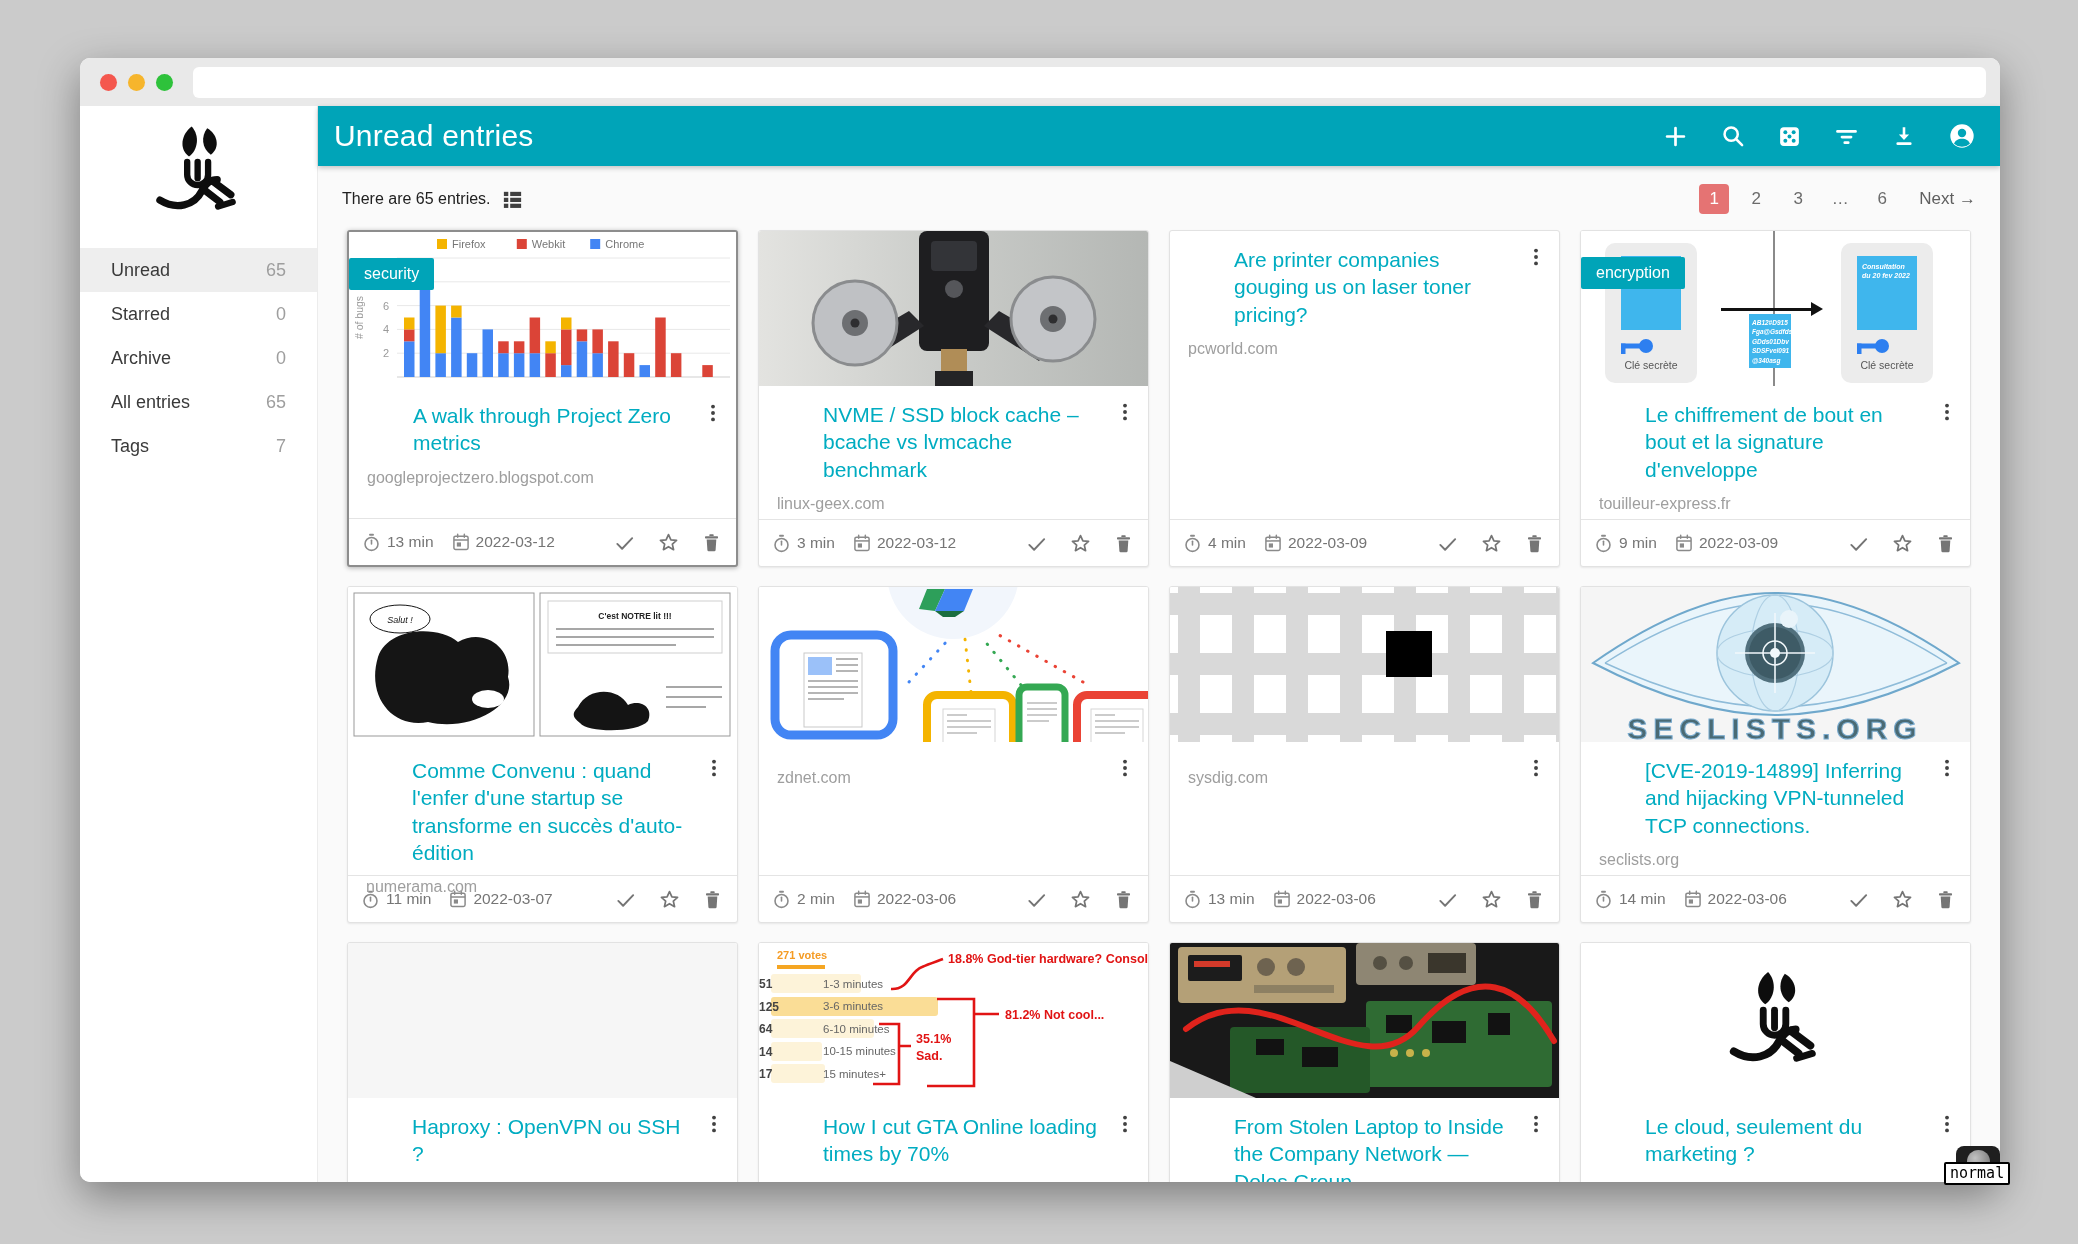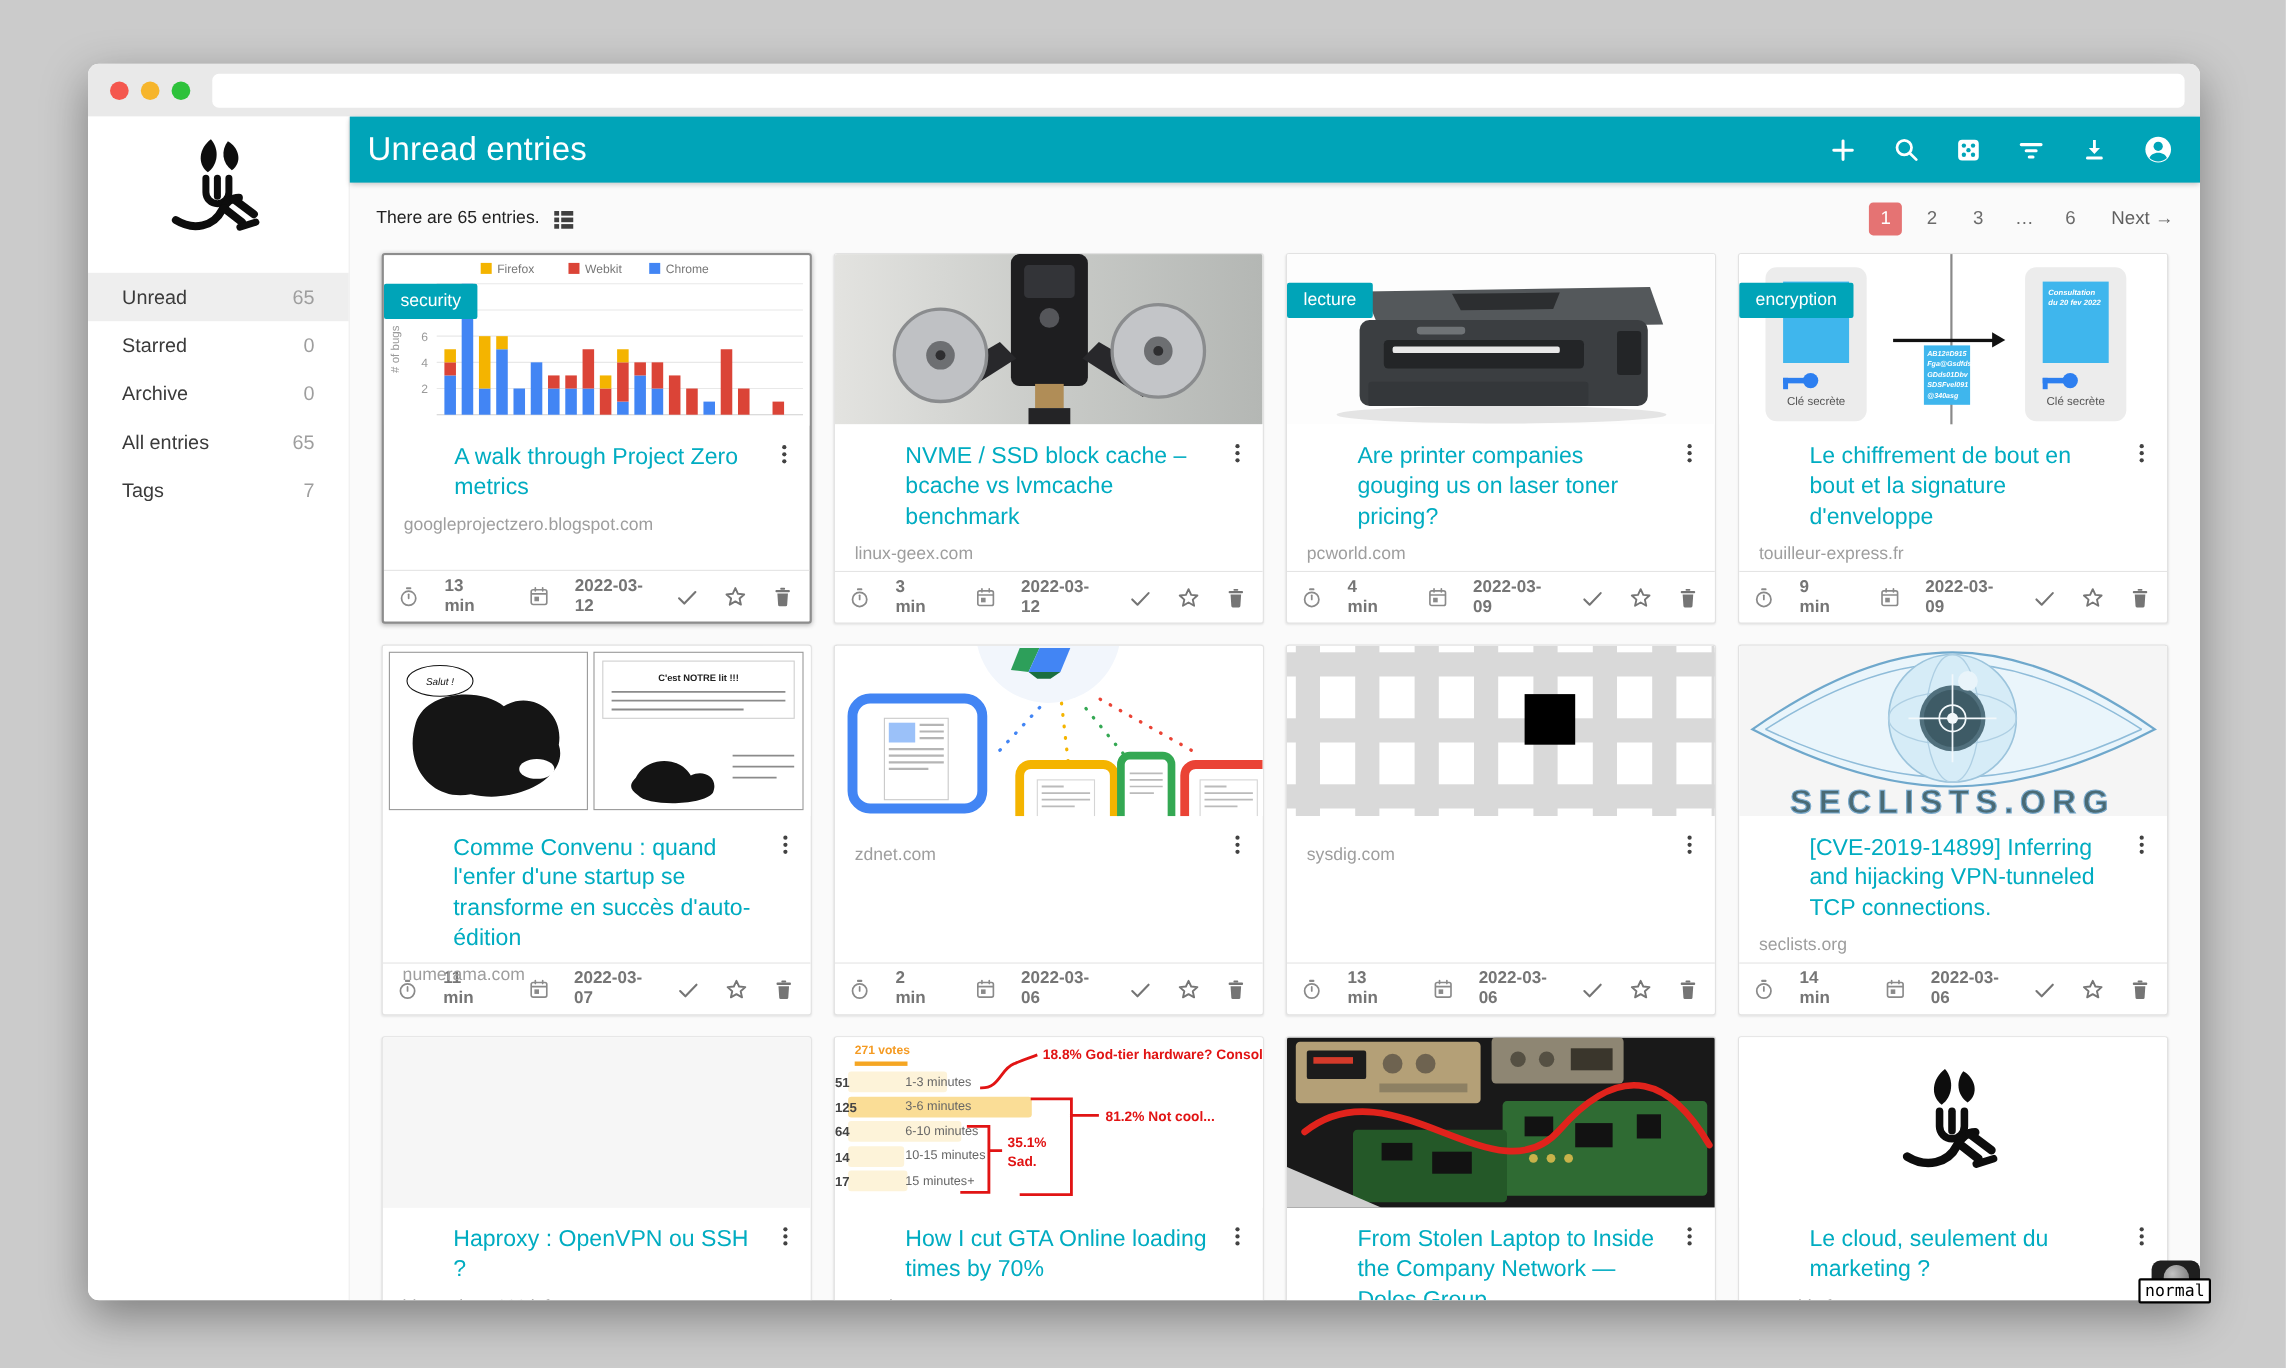--- a/index.html
+++ b/index.html
@@ -57,21 +57,21 @@
   .card.focused { border:2px solid #8d8d8d; box-shadow:0 1px 5px rgba(0,0,0,.3); }
   .card-img { height:155px; position:relative; flex:0 0 auto; background:#fff; overflow:hidden; cursor:pointer; }
   .chip { position:absolute; left:0; top:26px; background:#00a4b8; color:#fff; font-size:16px;
           padding:7px 15px; border-radius:2px; cursor:pointer; z-index:3; }
   .card-body { padding:15px 18px 0 18px; flex:1; position:relative; min-height:0; }
   .card-title { color:#00acc1; font-size:21px; line-height:1.3; padding-right:30px; display:block;
                 text-decoration:none; cursor:pointer;margin-left:46px; }
   .kebab { position:absolute; right:12px; top:15px; cursor:pointer; display:flex; }
   .card-site { color:#9e9e9e; font-size:16px; margin-top:12px; }
   .card-footer { flex:0 0 auto; border-top:1px solid #e4e4e4; height:47px; display:flex; align-items:center;
-                 padding:0 14px 0 12px; color:#757575; font-size:15.5px; gap:22px;font-weight:bold; }
+                 padding:0 14px 0 12px; color:#757575; font-size:15.5px; gap:5px; }
   .card-footer .ficon { display:flex; }
   .card-footer .cal { margin-left:12px; }
   .factions { margin-left:auto; display:flex; align-items:center; gap:21px; }
   .factions span { display:flex; cursor:pointer; }
 
   
   .enc-wrap { position:absolute; inset:0; background:#fff; }
   .enc-line { position:absolute; left:192px; top:0; bottom:0; width:2px; background:#8a8a8a; }
   .enc-panel { position:absolute; top:12px; width:92px; height:140px; background:#ececec; border-radius:10px; }
   .enc-panel.left { left:24px; } .enc-panel.right { left:260px; }
@@ -408,34 +408,20 @@
                     <path d="M6.5 8.6h11l-.8 11.9a1.5 1.5 0 0 1-1.5 1.4H8.8a1.5 1.5 0 0 1-1.5-1.4z"></path>
                     <rect x="4.5" y="4.9" width="15" height="2.4" rx="1"></rect>
                     <rect x="9.5" y="2.7" width="5" height="2" rx="0.8"></rect>
                   </svg>
                 </span>
       </span>
     </div>
   </article>
 
   <article class="card">
-    <div class="card-img"><svg width="389" height="155" viewBox="0 0 389 155">
-    <rect width="389" height="155" fill="#fdfdfd"></rect>
-    <ellipse cx="195" cy="146" rx="150" ry="8" fill="#e4e4e4"></ellipse>
-    <path d="M70 34 L330 30 L342 64 L84 68 Z" fill="#54585b"></path>
-    <rect x="66" y="60" width="262" height="78" rx="9" fill="#3b3e41"></rect>
-    <path d="M150 36 L248 35 L242 50 L158 51 Z" fill="#2c2e30"></path>
-    <rect x="88" y="78" width="182" height="26" rx="4" fill="#232527"></rect>
-    <rect x="96" y="84" width="152" height="6" rx="2" fill="#e8e8e8"></rect>
-    <rect x="74" y="116" width="200" height="22" rx="3" fill="#34373a"></rect>
-    <rect x="300" y="70" width="22" height="40" rx="3" fill="#232527"></rect>
-    <rect x="118" y="66" width="44" height="7" rx="3" fill="#6f7376"></rect>
-              </svg>
-      <span class="chip">lecture</span>
-    </div>
     <div class="card-body">
       <a class="card-title">Are printer companies gouging us on laser toner pricing?</a>
       <span class="kebab">
                 <svg viewBox="0 0 24 24" width="22" height="22" fill="#424242">
                   <circle cx="12" cy="5" r="2.1"></circle>
                   <circle cx="12" cy="12" r="2.1"></circle>
                   <circle cx="12" cy="19" r="2.1"></circle>
                 </svg>
               </span>
       <div class="card-site">pcworld.com</div>

